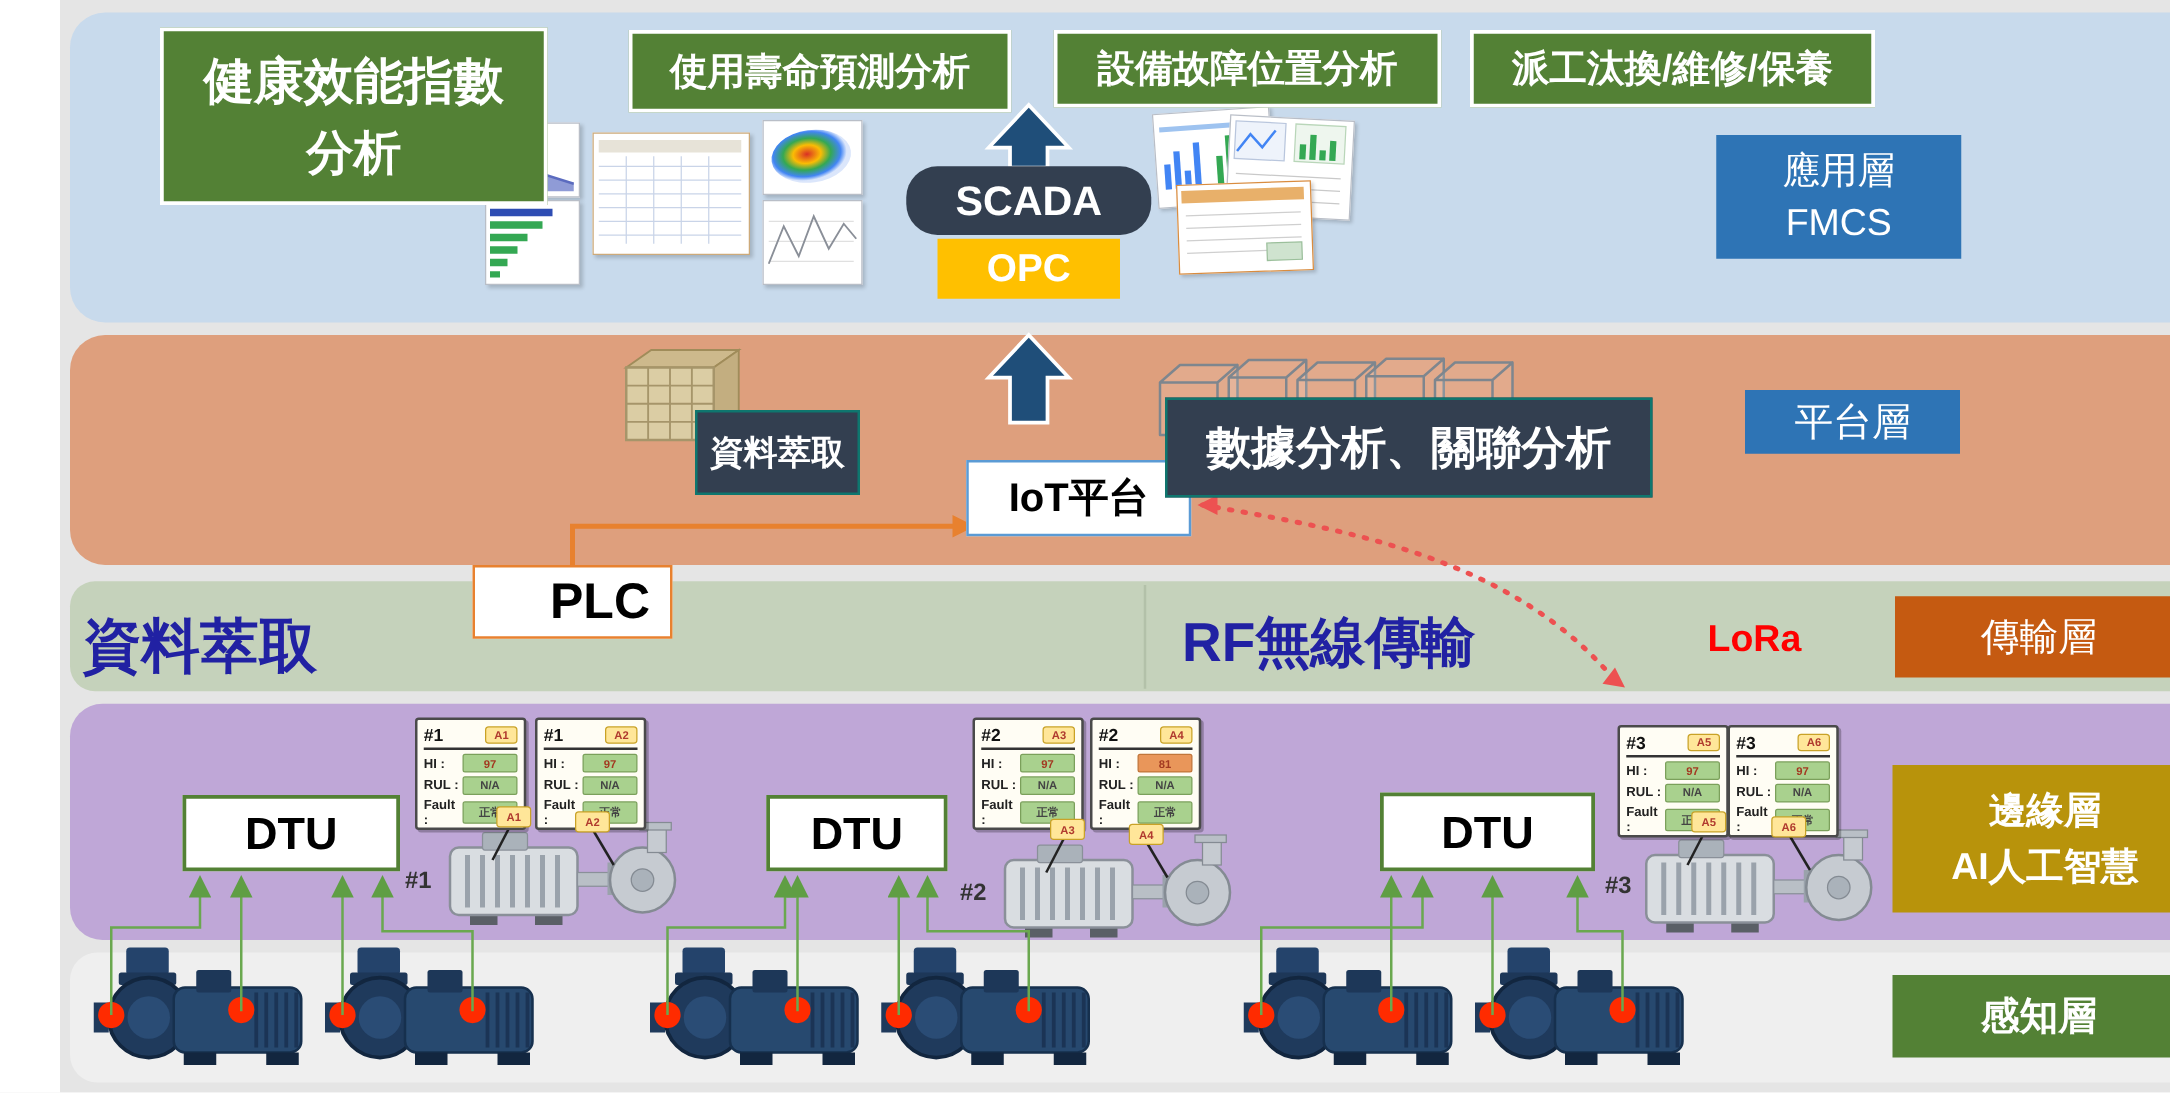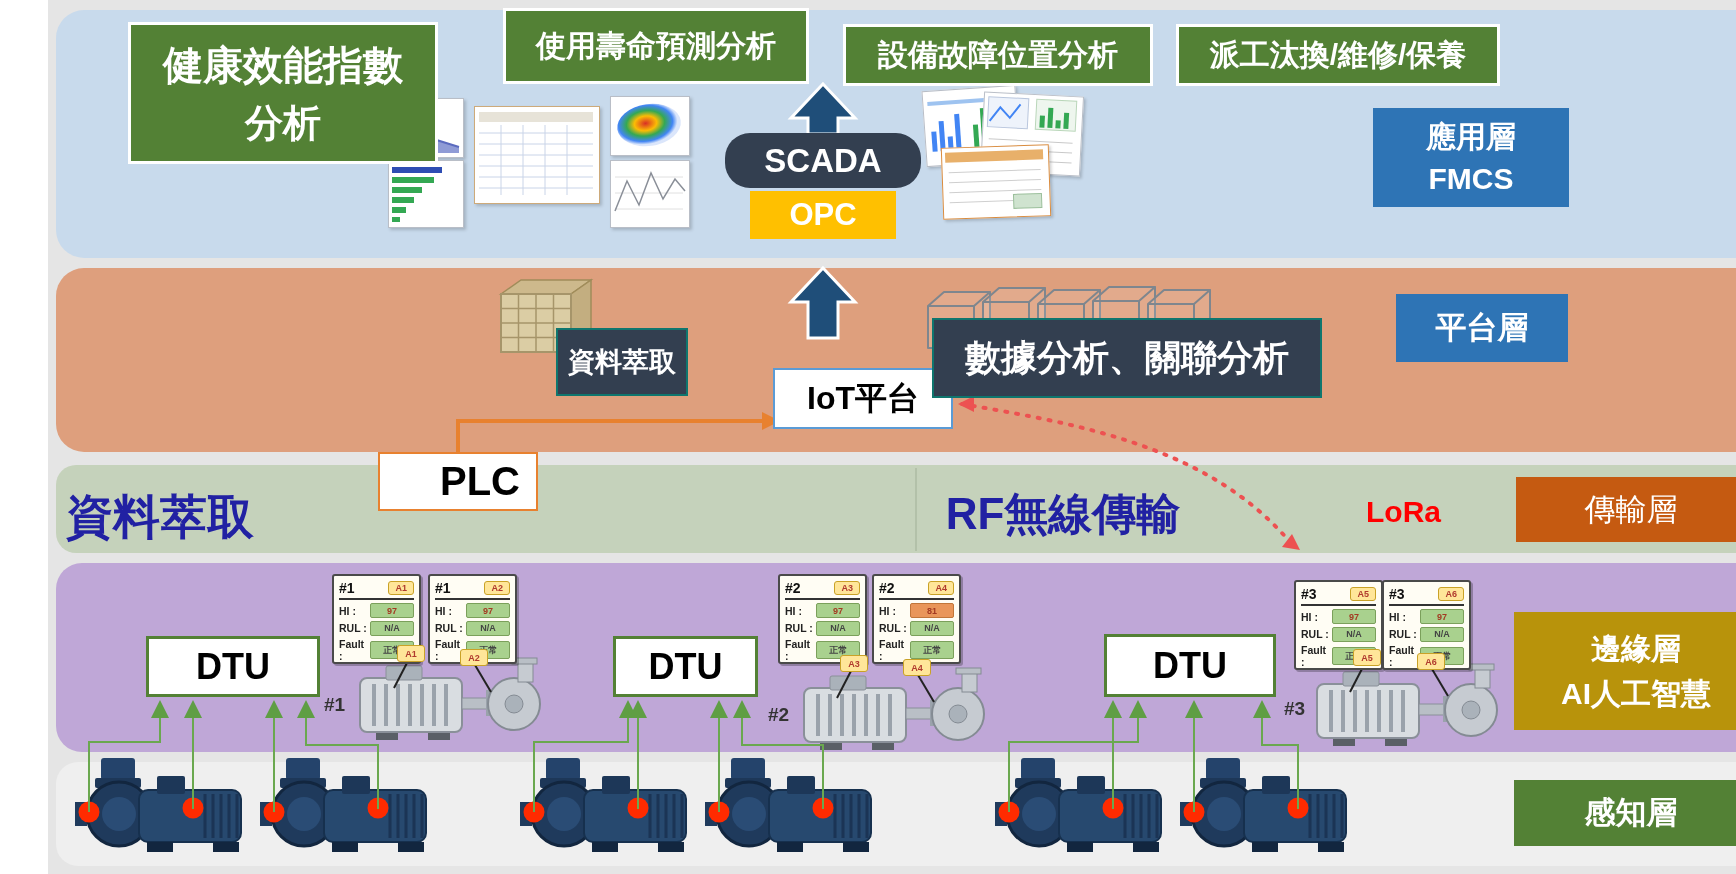--- a/index.html
+++ b/index.html
@@ -5,21 +5,21 @@
   html,body{margin:0;padding:0;background:#fff;}
   #stage{position:relative;width:1736px;height:874px;background:#e5e5e5;overflow:hidden;
          font-family:"Liberation Sans","DejaVu Sans",sans-serif;margin-left:48px;}
   .band{position:absolute;left:8px;width:1720px;border-radius:28px;z-index:0;}
   .abs{position:absolute;box-sizing:border-box;}
   .ctr{display:flex;align-items:center;justify-content:center;text-align:center;}
   .col{flex-direction:column;}
   .gbox{background:#538135;border:3px solid #fff;color:#fff;font-weight:bold;z-index:2;}
   .darkbox{background:#333f50;color:#fff;font-weight:bold;z-index:2;}
   .bordered{border:2px solid #0f766e;text-align:right;}
-  .bluelab{background:#2e74b5;color:#fff;font-weight:bold;z-index:2;}
+  .bluelab{background:#2e74b5;color:#fff;font-weight:normal;z-index:2;}
   .whitebox{background:#fff;color:#000;font-weight:bold;z-index:2;}
   .navytxt{color:#2121a3;font-weight:bold;z-index:2;}
   #overlay{position:absolute;left:0;top:0;z-index:1;pointer-events:none;}
   .collage{position:absolute;z-index:1;}
   .shot{position:absolute;background:#fff;border:1px solid #b9bec7;box-shadow:2px 2px 3px rgba(0,0,0,.18);}
   .tilt1{transform:rotate(-4deg);} .tilt2{transform:rotate(3deg);} .tilt3{transform:rotate(-2deg);}
   .card{position:absolute;width:89px;height:90px;background:#fffdf4;border:2px solid #4a4a4a;
         border-radius:3px;box-shadow:2px 2px 0 rgba(0,0,0,.25);padding:4px 5px;box-sizing:border-box;z-index:3;}
   .card-head{display:flex;justify-content:space-between;align-items:center;border-bottom:2px solid #333;
         padding-bottom:2px;margin-bottom:3px;}
@@ -282,21 +282,21 @@
       <polyline points="1065,809 1065,704" marker-end="url(#ga)"></polyline>
       <polyline points="1146,812 1146,704" marker-end="url(#ga)"></polyline>
       <polyline points="1250,809 1250,745 1214,745 1214,704" marker-end="url(#ga)"></polyline>
     </g>
   </svg>
 
   <div class="abs ctr col gbox" style="left:80px;top:22px;width:310px;height:142px;font-size:40px;line-height:1.5;">
     <div>健康效能指數</div>
     <div style="font-size:38px;">分析</div>
   </div>
-  <div class="abs ctr gbox" style="left:455px;top:8px;width:306px;height:76px;font-size:30px;">
+  <div class="abs ctr gbox" style="left:455px;top:24px;width:306px;height:66px;font-size:30px;">
       <span>使用壽命預測分析</span>
     </div>
   <div class="abs ctr gbox" style="left:795px;top:24px;width:310px;height:62px;font-size:30px;">
       <span>設備故障位置分析</span>
     </div>
   <div class="abs ctr gbox" style="left:1128px;top:24px;width:324px;height:62px;font-size:30px;">
       <span>派工汰換/維修/保養</span>
     </div>
   <div class="abs ctr darkbox" style="left:677px;top:133px;width:196px;height:55px;font-size:33px;border-radius:25px;">
       <span>SCADA</span>
@@ -311,21 +311,21 @@
 
   <div class="abs ctr darkbox bordered" style="left:508px;top:328px;width:132px;height:68px;font-size:27px;">
       <span>資料萃取</span>
     </div>
   <div class="abs ctr whitebox" style="left:725px;top:368px;width:180px;height:61px;border:2.5px solid #5b9bd5;font-size:32px;">
       <span>IoT平台</span>
     </div>
   <div class="abs ctr darkbox bordered" style="left:884px;top:318px;width:390px;height:80px;font-size:36px;">
       <span>數據分析、關聯分析</span>
     </div>
-  <div class="abs ctr bluelab" style="left:1348px;top:294px;width:172px;height:68px;font-size:31px;">
+  <div class="abs ctr bluelab" style="left:1348px;top:312px;width:172px;height:51px;font-size:31px;">
       <span>平台層</span>
     </div>
 
   <div class="abs navytxt" style="left:18px;top:486px;font-size:47px;"><span>資料萃取</span></div>
   <div class="abs ctr whitebox" style="left:330px;top:452px;width:160px;height:59px;border:2.5px solid #e8812f;font-size:40px;padding-left:44px;">
       <span>PLC</span>
     </div>
   <div class="abs ctr navytxt" style="left:870px;top:490px;width:290px;height:48px;font-size:44px;">
       <span>RF無線傳輸</span>
     </div>

